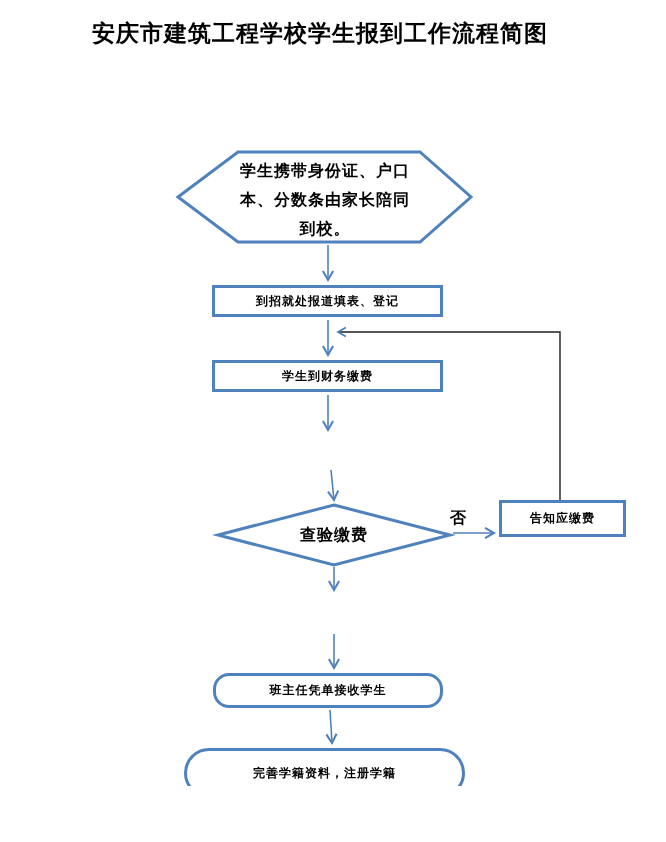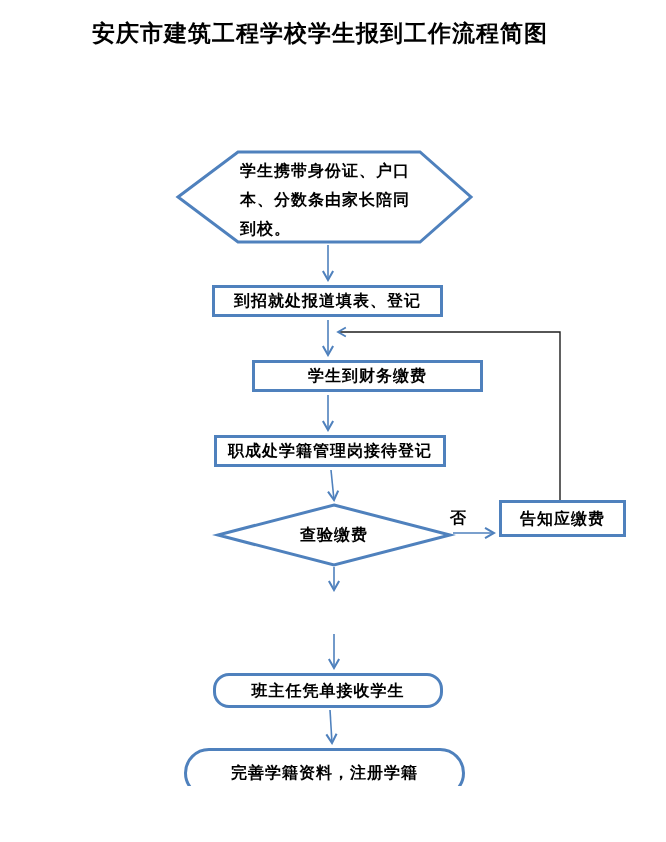--- a/index.html
+++ b/index.html
@@ -56,38 +56,39 @@
     stroke: var(--dark-line);
     stroke-width: 1.4;
   }
   .node {
     position: absolute;
     display: flex;
     align-items: center;
     justify-content: center;
     text-align: center;
     font-weight: bold;
-    font-size: 16px;
+    font-size: 12px;
     letter-spacing: 1px;
     line-height: 1.35;
     box-sizing: border-box;
     background: #ffffff;
   }
   .box {
     border: 3px solid var(--accent);
   }
   .stadium {
     border: 3px solid var(--accent);
     border-radius: 26px;
   }
   .shape-label {
     position: absolute;
     display: flex;
     align-items: center;
     justify-content: center;
+    text-align: center;
     font-weight: bold;
     font-size: 16px;
     letter-spacing: 1px;
     background: transparent;
   }
   .hexagon-label {
     white-space: pre-line;
     line-height: 29px;
   }
   .edge-label {
@@ -126,23 +127,22 @@
 
     <polyline class="feedback-connector" points="560,512 560,332 338,332" marker-end="url(#arrow-blue)"></polyline>
   </svg>
 
   <div class="shape-label hexagon-label" style="left:195px; top:157px; width:260px; height:84px;">学生携带身份证、户口
 本、分数条由家长陪同
 到校。</div>
 
   <div class="node box" style="left:212px; top:285px; width:231px; height:32px;">到招就处报道填表、登记</div>
 
-  <div class="node box" style="left:212px; top:360px; width:231px; height:32px;margin-left:40px;">学生到财务缴费</div>
+  <div class="node box" style="left:212px; top:360px; width:231px; height:32px;">学生到财务缴费</div>
 
-  <div class="node box" style="left:214px; top:435px; width:232px; height:32px;">职成处学籍管理岗接待登记</div>
 
   <div class="shape-label" style="left:254px; top:524px; width:160px; height:22px;">查验缴费</div>
 
   <div class="edge-label" style="left:450px; top:508px;">否</div>
 
   <div class="node box" style="left:499px; top:500px; width:127px; height:37px;">告知应缴费</div>
 
 
   <div class="node box" style="left:213px; top:673px; width:230px; height:35px;border-radius:16px;">班主任凭单接收学生</div>
 

